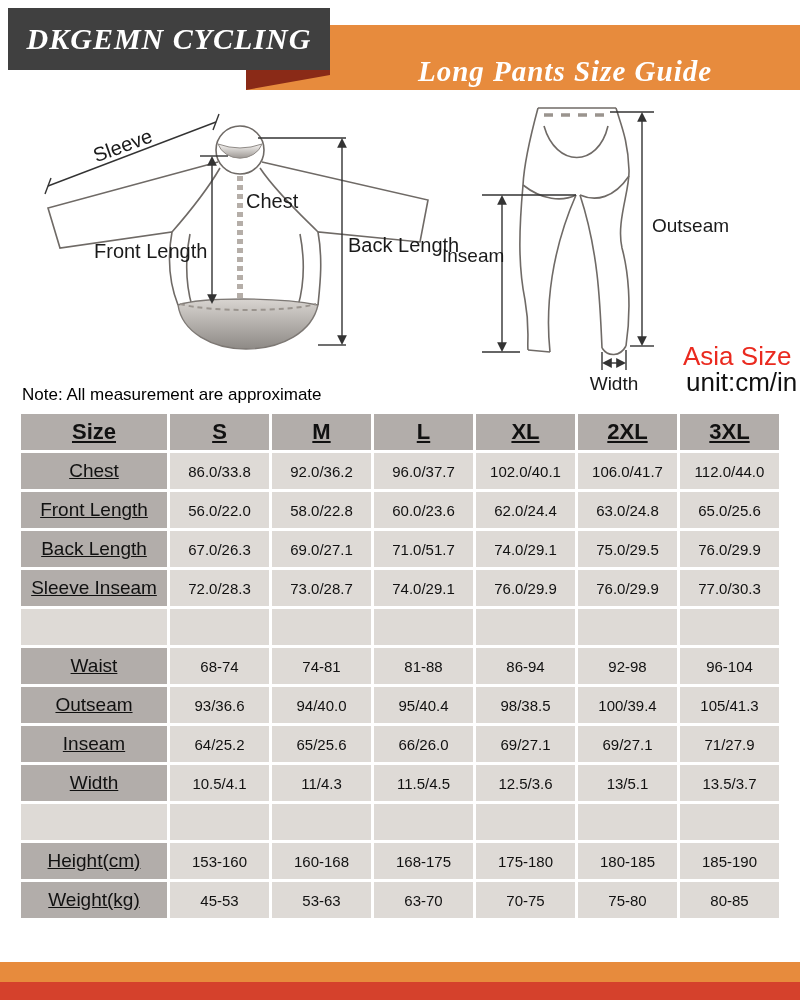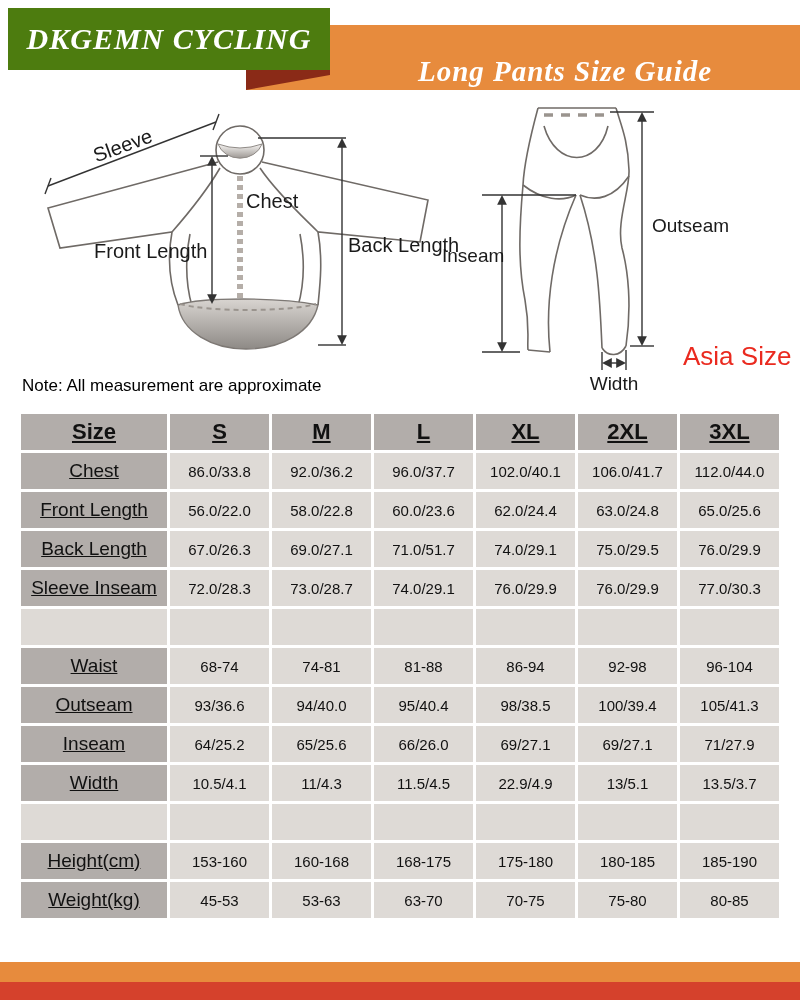--- a/index.html
+++ b/index.html
@@ -1,38 +1,38 @@
 <!DOCTYPE html>
 <html><head>
 <meta charset="utf-8">
 <style>
   html,body{margin:0;padding:0;background:#fff;}
   #page{position:relative;width:800px;height:1000px;background:#fff;overflow:hidden;
         font-family:"Liberation Sans",sans-serif;color:#111;}
 
   
-  .red-box{position:absolute;left:8px;top:8px;width:322px;height:62px;background:#4d7c0f;
+  .red-box{position:absolute;left:8px;top:8px;width:322px;height:62px;background:#404040;
            display:flex;align-items:center;justify-content:center;}
   .brand{font-family:"Liberation Serif",serif;font-style:italic;font-weight:bold;
          font-size:30px;color:#fff;letter-spacing:1px;white-space:nowrap;}
   .orange-band{position:absolute;left:330px;top:25px;width:470px;height:65px;background:#e78b3d;
            display:flex;align-items:center;justify-content:center;}
   .title{font-family:"Liberation Serif",serif;font-style:italic;font-weight:bold;
          font-size:29px;color:#fff;letter-spacing:1px;white-space:nowrap;margin-top:28px;}
   .fold{position:absolute;left:246px;top:70px;width:84px;height:20px;background:#e78b3d;}
   .fold::before{content:"";position:absolute;inset:0;background:#8a2a17;
          clip-path:polygon(0 0,100% 0,100% 25%,0 100%);}
 
   
   .diag{position:absolute;}
   svg text{font-family:"Liberation Sans",sans-serif;fill:#1a1a1a;}
   .asia{position:absolute;left:683px;top:341px;font-size:26px;color:#ea2a1f;white-space:nowrap;}
   .unit{position:absolute;left:686px;top:367px;font-size:26px;color:#111;white-space:nowrap;}
 
-  .note{position:absolute;left:22px;top:376px;font-size:17px;color:#000;}
+  .note{position:absolute;left:22px;top:385px;font-size:17px;color:#000;}
 
   
   .tbl-wrap{position:absolute;left:18px;top:411px;width:764px;}
   table{border-collapse:separate;border-spacing:3px;table-layout:fixed;width:764px;}
   td{height:36px;text-align:center;vertical-align:middle;padding:0;overflow:hidden;}
   .grey{background:#b2adaa;text-decoration:underline;}
   .light{background:#dedad6;}
   .hdr{font-weight:bold;font-size:22px;}
   .lbl{font-size:19px;}
   .val{font-size:15px;margin-left:8px;}
@@ -142,20 +142,21 @@
       <line x1="162" y1="252" x2="162" y2="270"></line>
       <line x1="186" y1="250" x2="186" y2="270"></line>
       <line x1="164" y1="263" x2="184" y2="263" marker-start="url(#ah)" marker-end="url(#ah)"></line>
     </g>
     <text x="2" y="162" font-size="19">Inseam</text>
     <text x="212" y="132" font-size="19">Outseam</text>
     <text x="174" y="290" font-size="19" text-anchor="middle">Width</text>
   </svg>
 
   <div class="asia">Asia Size</div>
+  <div class="unit">unit:cm/in</div>
 
   <div class="note">Note: All measurement are approximate</div>
 
   <div class="tbl-wrap">
     <table>
       <colgroup>
         <col style="width:146px">
           <col style="width:99px">
           <col style="width:99px">
           <col style="width:99px">
@@ -243,21 +244,21 @@
             <td class="light val">66/26.0</td>
             <td class="light val">69/27.1</td>
             <td class="light val">69/27.1</td>
             <td class="light val">71/27.9</td>
           </tr>
           <tr>
             <td class="grey lbl">Width</td>
             <td class="light val">10.5/4.1</td>
             <td class="light val">11/4.3</td>
             <td class="light val">11.5/4.5</td>
-            <td class="light val">22.9/4.9</td>
+            <td class="light val">12.5/3.6</td>
             <td class="light val">13/5.1</td>
             <td class="light val">13.5/3.7</td>
           </tr>
           <tr>
             <td class="light"></td>
             <td class="light"></td>
             <td class="light"></td>
             <td class="light"></td>
             <td class="light"></td>
             <td class="light"></td>

